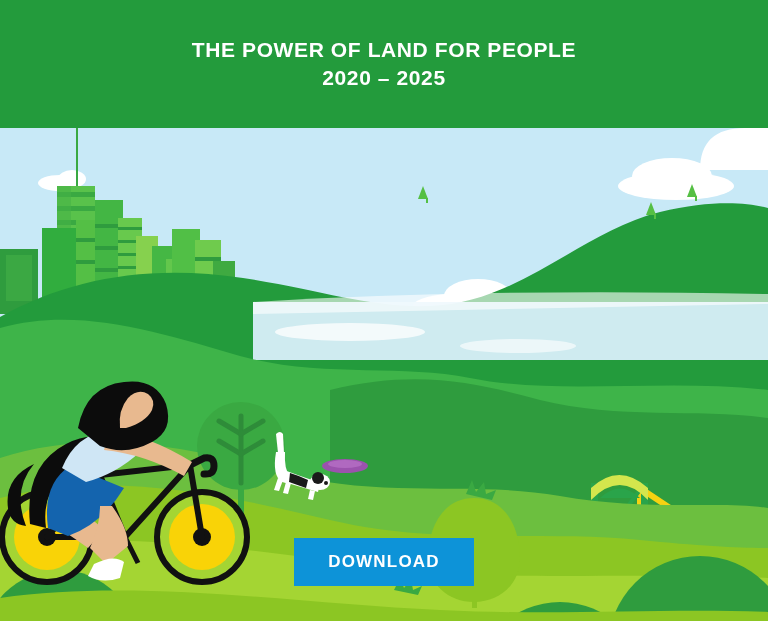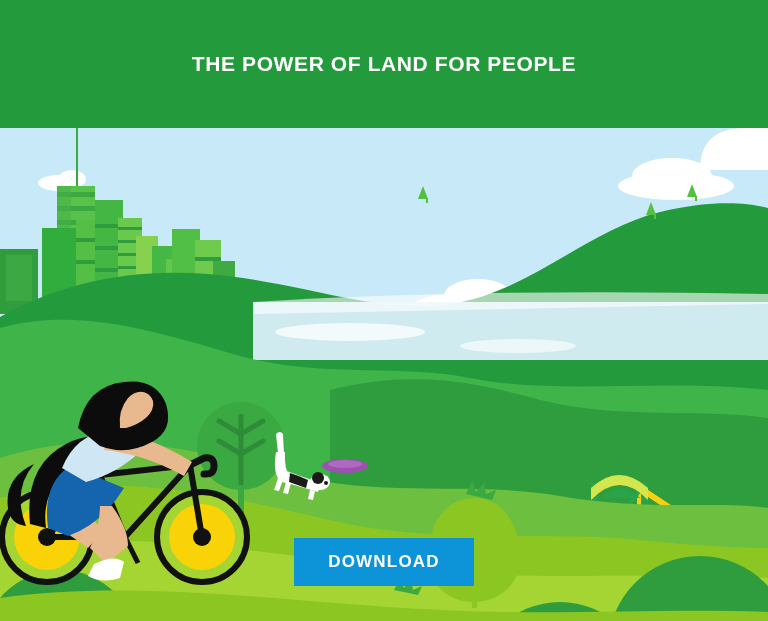--- a/index.html
+++ b/index.html
@@ -36,20 +36,21 @@
     display:flex;align-items:center;justify-content:center;
   }
 </style>
 </head>
 <body>
 
 <div id="page">
 
   <div class="banner">
     <div class="banner-line1">THE POWER OF LAND FOR PEOPLE</div>
+    <div class="banner-line2">2020 – 2025</div>
   </div>
 
   <div class="stage">
     <svg width="768" height="493" viewBox="0 0 768 493" xmlns="http://www.w3.org/2000/svg">
 
       <rect x="0" y="0" width="768" height="493" fill="#c8e9f7"></rect>
 
       <g>
         <path d="M768 0 L768 42 L700 42 Q700 0 745 0 Z" fill="#ffffff"></path>
         <ellipse cx="60" cy="55" rx="22" ry="8" fill="#ffffff"></ellipse>

